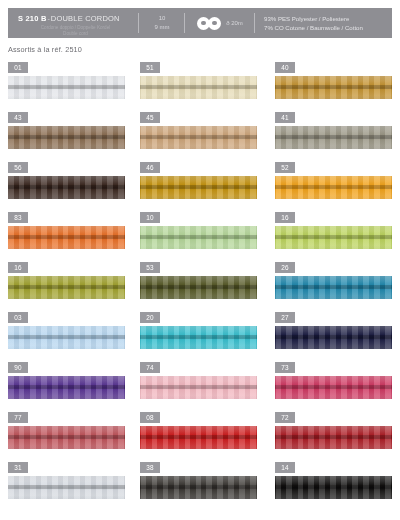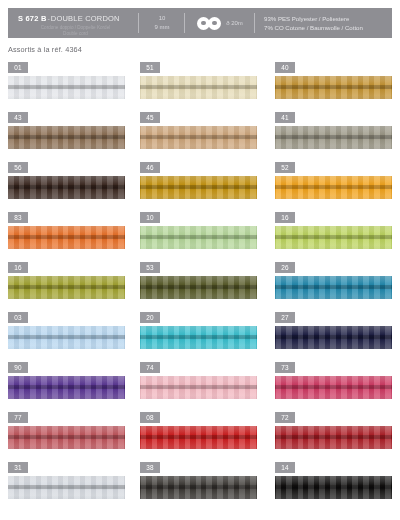--- a/index.html
+++ b/index.html
@@ -93,21 +93,21 @@
 </style>
 </head>
 <body>
 
 <div class="page">
 
   <div class="header">
 
     <div class="hdr-seg seg-name divider">
       <div class="title-line">
-        <span class="t-code">S 672 B</span><span class="t-dash">-</span><span class="t-name">DOUBLE CORDON</span>
+        <span class="t-code">S 210 B</span><span class="t-dash">-</span><span class="t-name">DOUBLE CORDON</span>
       </div>
       <div class="sub-line">Cordone doppio / Doppelte Kordel</div>
       <div class="sub-line">Double cord</div>
     </div>
 
     <div class="hdr-seg seg-size divider">
       <div class="size-a">10</div>
       <div class="size-b">9 mm</div>
     </div>
 
@@ -123,21 +123,21 @@
       <div class="spool-len">ð 20m</div>
     </div>
 
     <div class="hdr-seg seg-comp">
       <div class="comp-line">93% PES Polyester / Poliestere</div>
       <div class="comp-line">7% CO Cotone / Baumwolle / Cotton</div>
     </div>
 
   </div>
 
-  <div class="assort">Assortis à la réf. 4364</div>
+  <div class="assort">Assortis à la réf. 2510</div>
 
   <div class="grid" id="swatch-grid">
       <div class="row">
         <div class="cell c1">
           <div class="badge" style="background: rgb(154, 154, 159);">01</div>
           <div class="ribbon" style="background: linear-gradient(rgb(215, 218, 222) 0%, rgb(227, 229, 234) 22%, rgb(227, 229, 234) 40%, rgb(215, 218, 222) 50%, rgb(227, 229, 234) 62%, rgb(227, 229, 234) 84%, rgb(215, 218, 222) 100%);">
             <div class="weave"></div>
             <div class="sheenT"></div>
             <div class="cord"></div>
             <div class="sheenB"></div>

